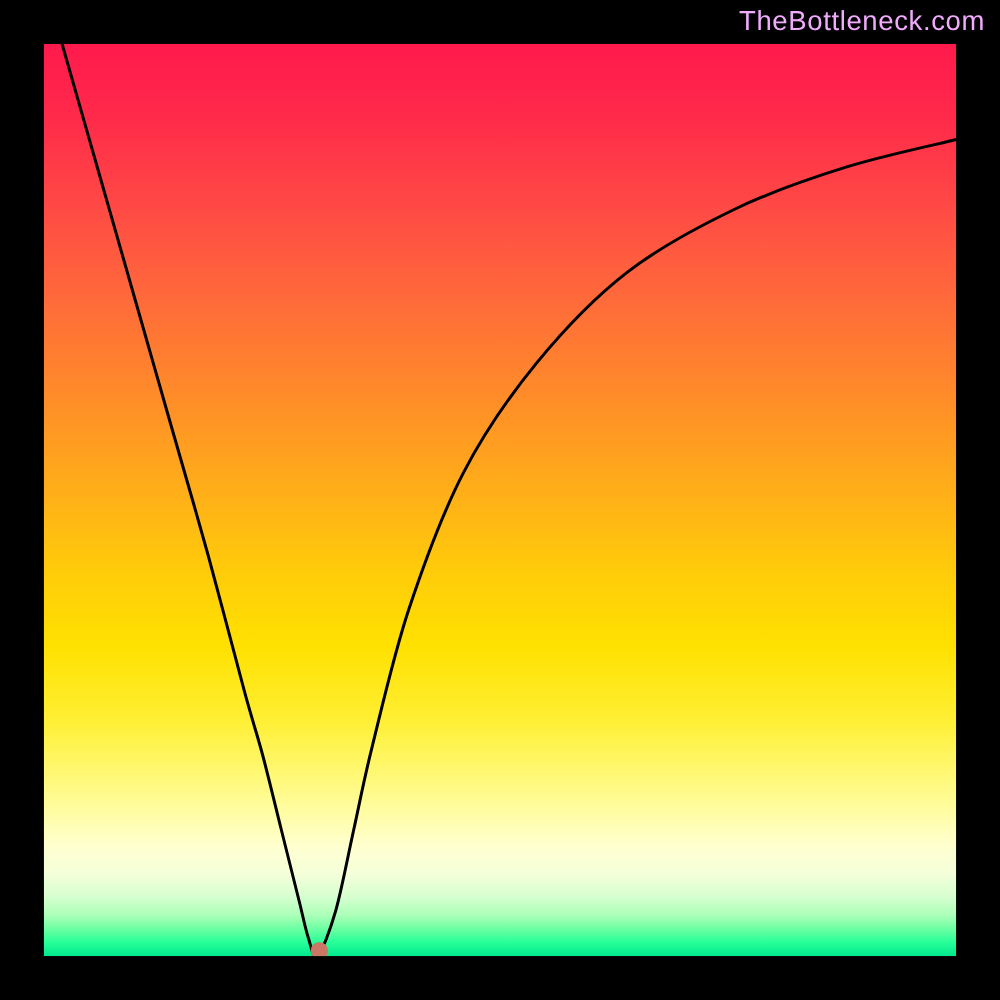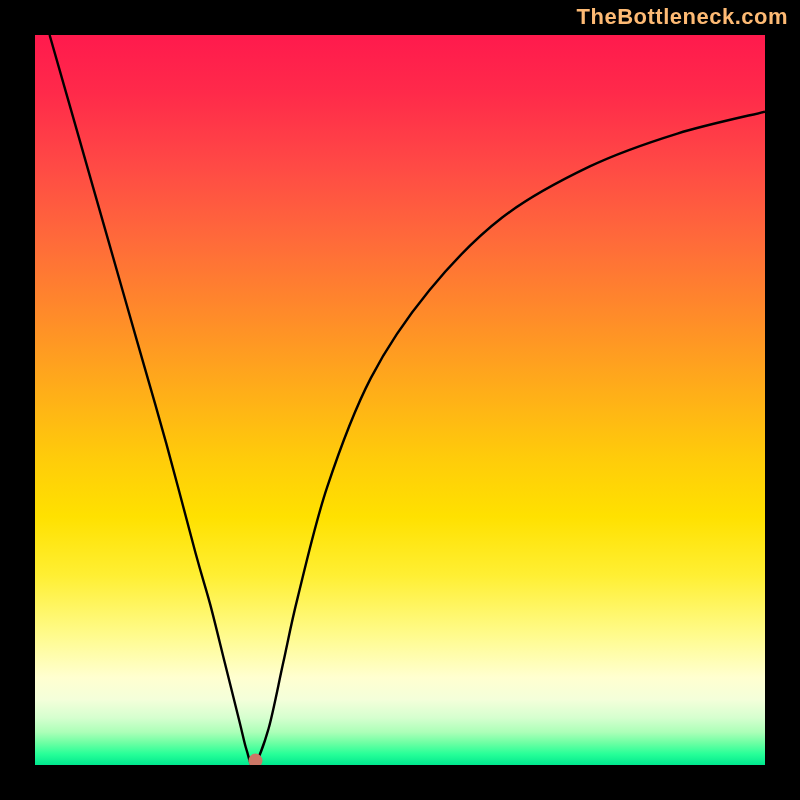--- a/index.html
+++ b/index.html
@@ -4,22 +4,22 @@
 <style>
   * { margin: 0; padding: 0; box-sizing: border-box; }
   html, body { width: 800px; height: 800px; overflow: hidden; }
   body { background: #000; position: relative; }
   .attribution {
     position: absolute;
     top: 4px;
     right: 12px;
     font-family: Arial, Helvetica, sans-serif;
     font-size: 22px;
-    font-weight: bold;
-    color: #fdba74;
+    font-weight: normal;
+    color: #f0abfc;
     letter-spacing: 0.5px;
     z-index: 3;
   }
   .plot-area {
     position: absolute;
     left: 35px;
     top: 35px;
     width: 730px;
     height: 730px;
     overflow: hidden;

